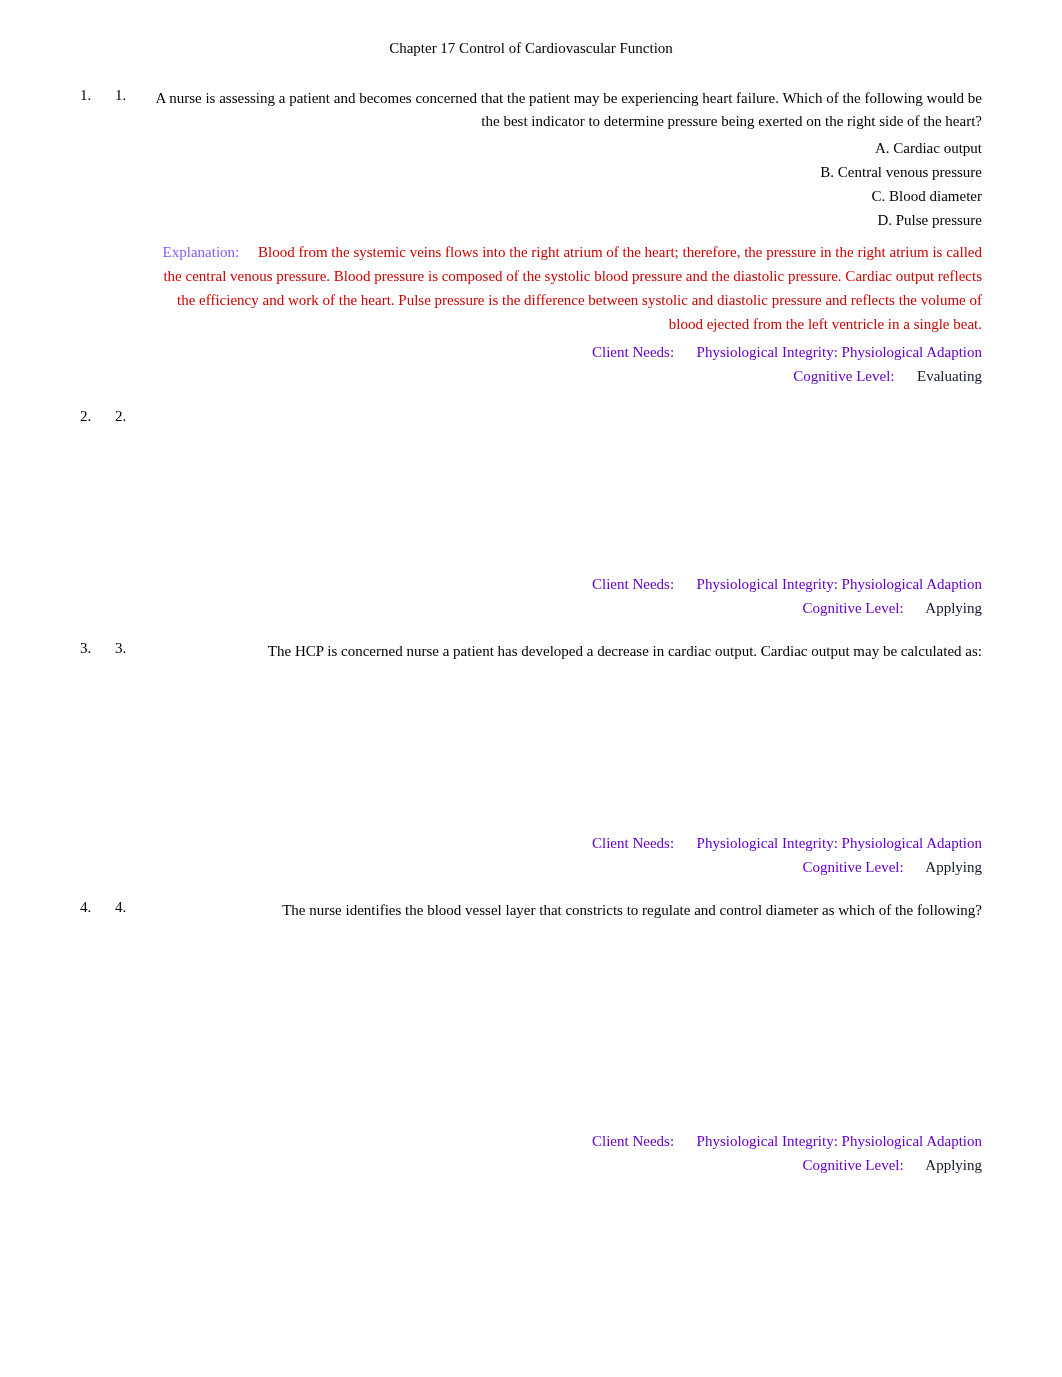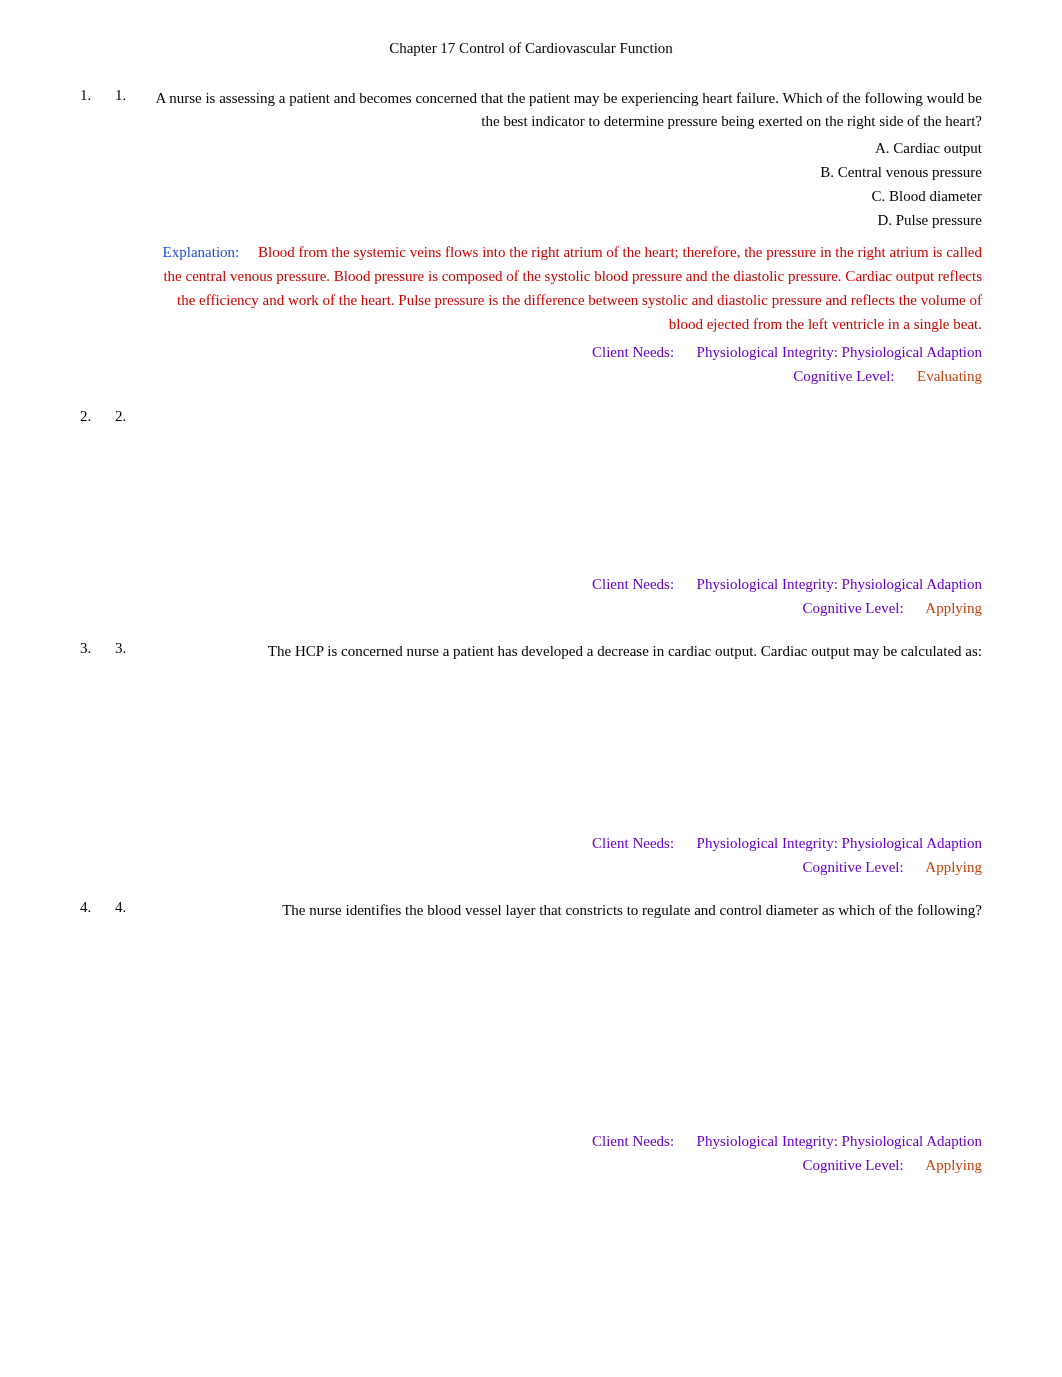--- a/index.html
+++ b/index.html
@@ -66,35 +66,35 @@
       line-height: 1.6;
     }
 
     .explanation-block {
       margin-top: 8px;
       color: #cc0000;
       line-height: 1.6;
     }
 
     .explanation-label {
-      color: #1d4ed8;
+      color: #8b5cf6;
     }
 
     .client-needs-block {
       margin-top: 4px;
       color: #6600cc;
       line-height: 1.6;
     }
 
     .client-needs-line {
       display: block;
     }
 
     .cognitive-level-value {
-      color: #c2410c;
+      color: #0f172a;
     }
 
     .empty-space {
       height: 160px;
     }
   </style>
 </head>
 <body>
 
 <h1 class="page-title">Chapter 17 Control of Cardiovascular Function</h1>

